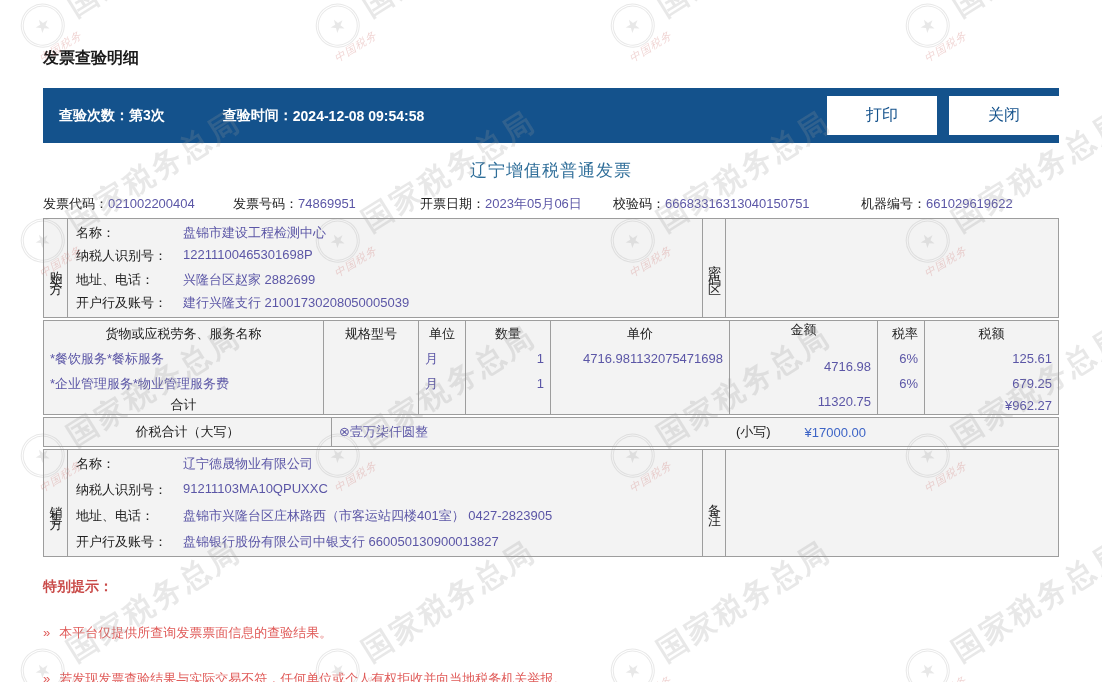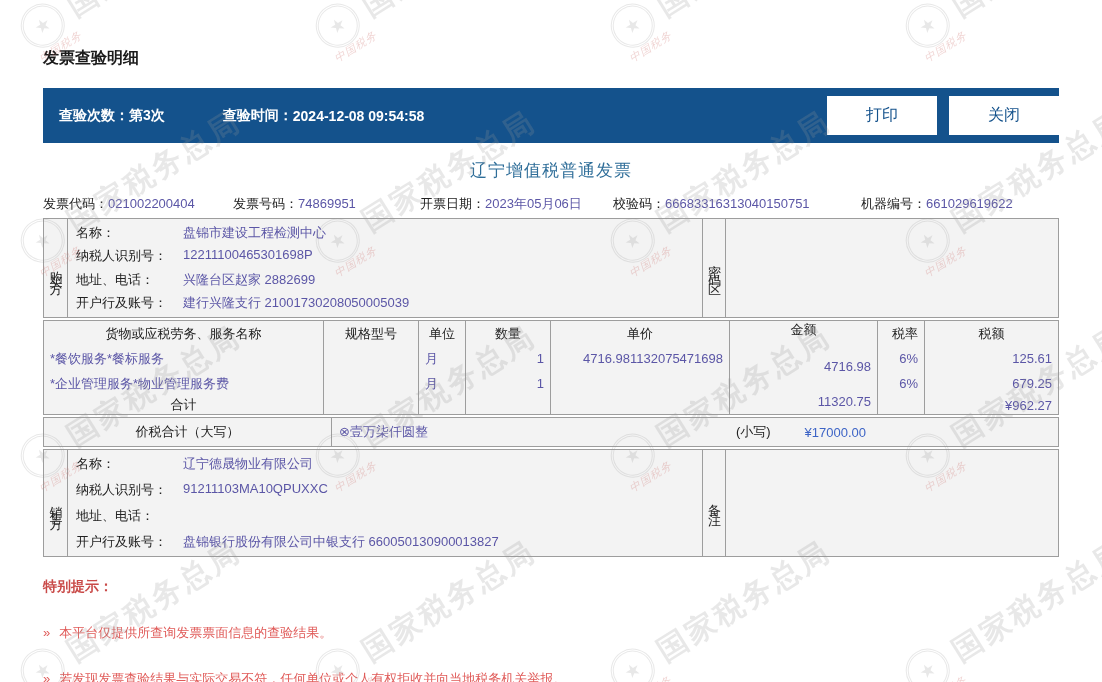--- a/index.html
+++ b/index.html
@@ -253,20 +253,21 @@
       <div class="frow">
         <span class="flabel">名称：</span>
         <span class="fvalue">辽宁德晟物业有限公司</span>
       </div>
       <div class="frow">
         <span class="flabel">纳税人识别号：</span>
         <span class="fvalue">91211103MA10QPUXXC</span>
       </div>
       <div class="frow">
         <span class="flabel">地址、电话：</span>
+        <span class="fvalue">盘锦市兴隆台区庄林路西（市客运站四楼401室） 0427-2823905</span>
       </div>
       <div class="frow">
         <span class="flabel">开户行及账号：</span>
         <span class="fvalue">盘锦银行股份有限公司中银支行 660050130900013827</span>
       </div>
     </div>
     <div class="vside mid-side">
       <span class="vtext wide">备注</span>
     </div>
     <div class="blank-area"></div>

